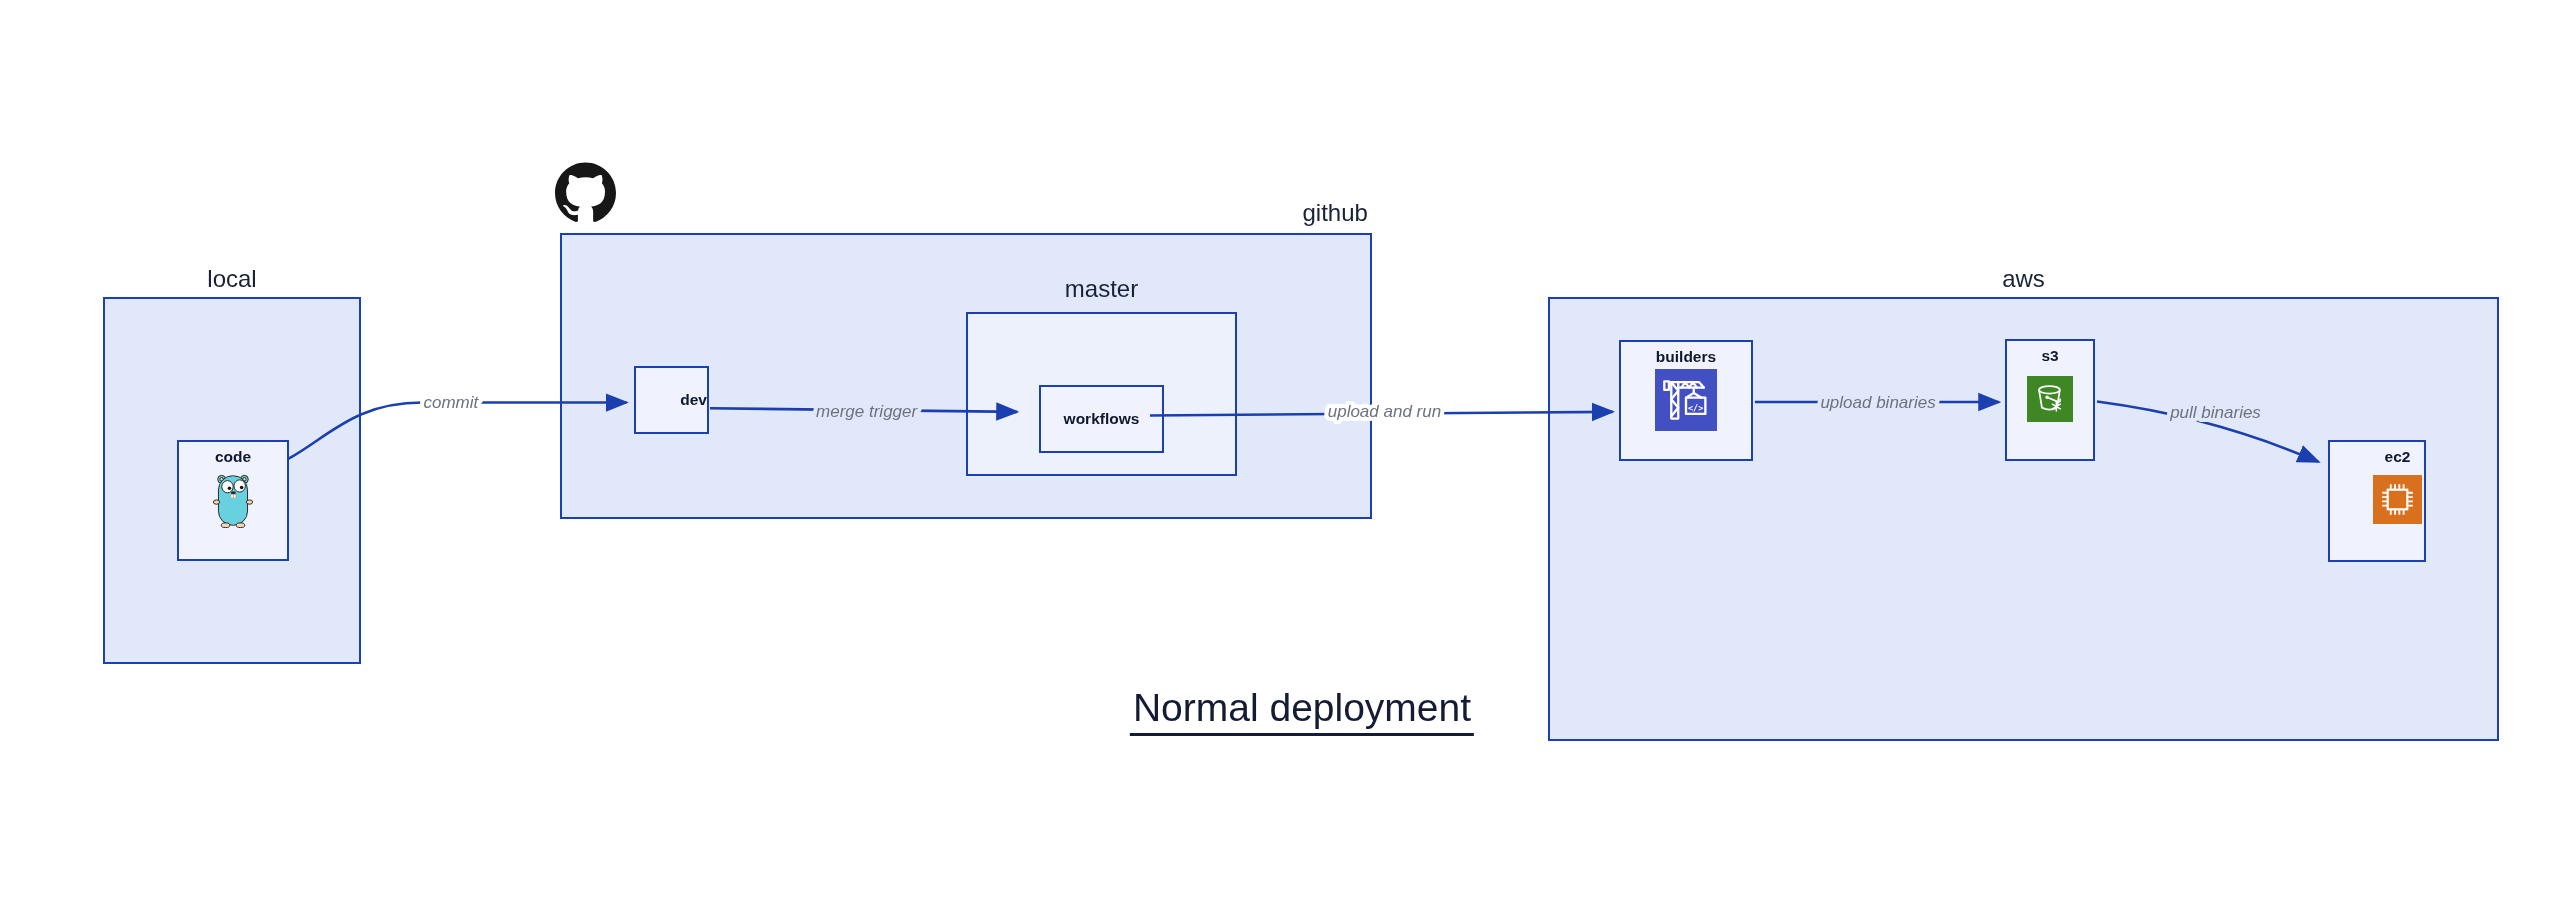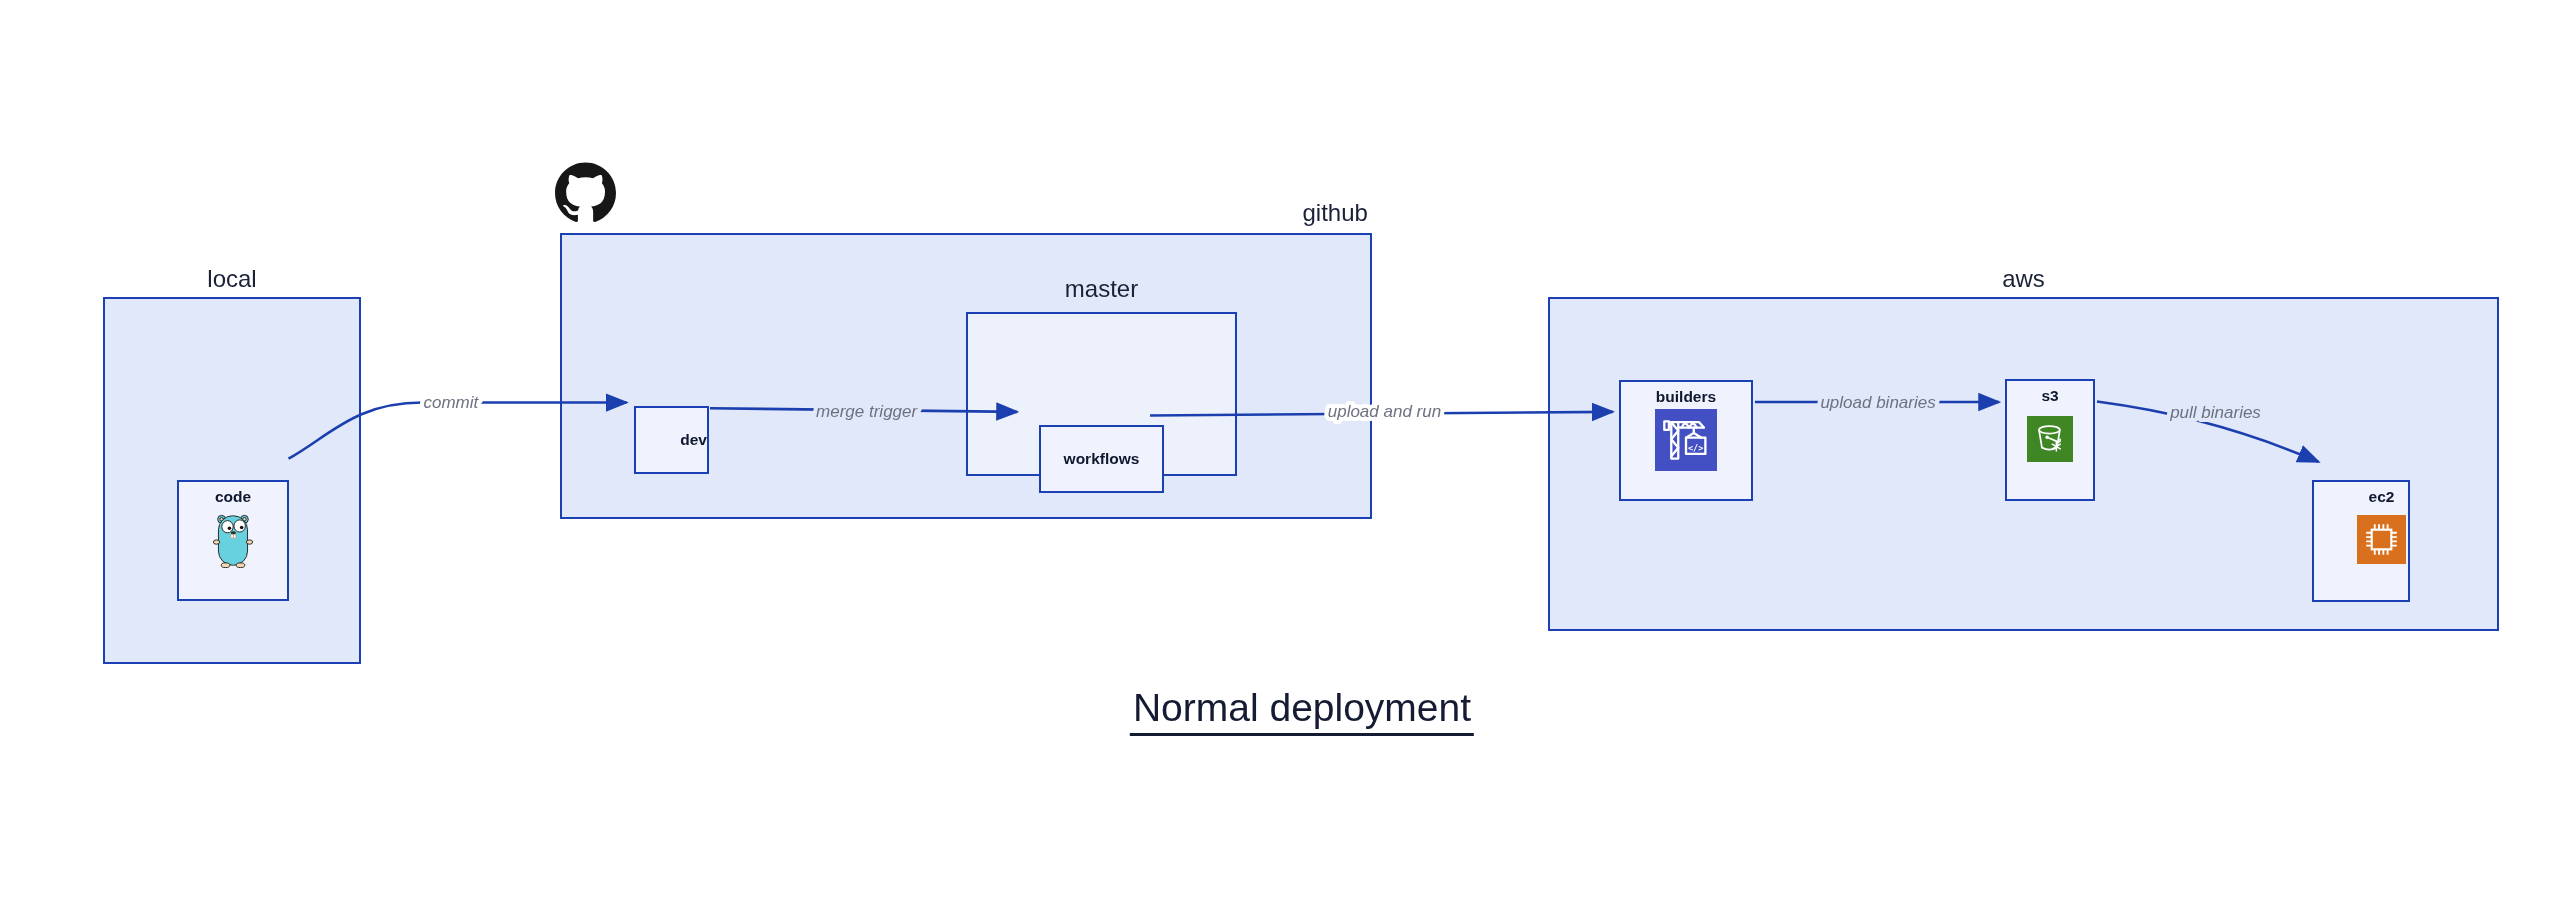--- a/index.html
+++ b/index.html
@@ -8,21 +8,21 @@
     font-family:"Liberation Sans", sans-serif;
   }
   .group{position:absolute;box-sizing:border-box;border:2.6px solid #1a40b4;}
   .group--outer{background:#e1e8fa;}
   .group--nested{background:#edf1fc;}
   .group-title{
     position:absolute;left:0;right:0;top:-34px;text-align:center;
     font-size:24px;color:#1a2238;font-weight:500;white-space:nowrap;
   }
   .group-title--right{text-align:right;right:2.1px;top:-36px;}
-  .node{position:absolute;box-sizing:border-box;border:2.6px solid #1a40b4;background:#f0f3fd;margin-top:40px;}
+  .node{position:absolute;box-sizing:border-box;border:2.6px solid #1a40b4;background:#f0f3fd;}
   .node--center{display:flex;align-items:center;justify-content:center;}
   .node-label{font-weight:700;font-size:15.5px;color:#10182f;text-align:center;display:block;}
   .node-head{margin-top:6.2px;}
   .node-icon{display:flex;justify-content:center;}
   .octocat{position:absolute;left:-6.7px;top:-73px;width:61px;height:62px;}
   .edges{position:absolute;left:0;top:0;pointer-events:none;}
   .edge{stroke:#1b3fae;stroke-width:5;fill:none;}
   .edge-label{
     font-size:33px;font-style:italic;fill:#6d7280;text-anchor:middle;
     dominant-baseline:central;paint-order:stroke;stroke-width:16;stroke-linejoin:round;
@@ -86,21 +86,21 @@
     </div>
 
     <div class="group group--nested" id="g-master" style="left:404px;top:77px;width:271px;height:164px;">
       <div class="group-title" style="top:-39px;">master</div>
       <div class="node node--center" id="n-workflows" style="left:71px;top:71px;width:125px;height:68px;">
         <span class="node-label">workflows</span>
       </div>
     </div>
   </div>
 
-  <div class="group group--outer" id="g-aws" style="left:1548px;top:297px;width:951px;height:334px;">
+  <div class="group group--outer" id="g-aws" style="left:1548px;top:297px;width:951px;height:444px;">
     <div class="group-title">aws</div>
 
     <div class="node" id="n-builders" style="left:69px;top:41px;width:134px;height:121px;">
       <span class="node-label node-head">builders</span>
       <div class="node-icon" style="margin-top:3.1px;">
         <svg class="icon-square" width="62" height="62" viewBox="0 0 80 80">
           <rect width="80" height="80" fill="#4350c4"></rect>
           <g stroke="#ffffff" stroke-width="3" fill="none" stroke-linejoin="round" stroke-linecap="round">
             <rect x="12" y="16" width="6" height="11"></rect>
             <path d="M21 17 L30 17 L30 64 L21 64 Z"></path>
@@ -131,21 +131,21 @@
           <circle cx="35" cy="37" r="3" fill="#ffffff"></circle>
           <g stroke="#ffffff" stroke-width="2.6" stroke-linecap="round">
             <path d="M51 45 L51 61"></path>
             <path d="M44 49 L58 57"></path>
             <path d="M58 49 L44 57"></path>
           </g>
         </svg>
       </div>
     </div>
 
-    <div class="node" id="n-ec2" style="left:762px;top:141px;width:98px;height:122px;padding-left:41px;">
+    <div class="node" id="n-ec2" style="left:778px;top:141px;width:98px;height:122px;padding-left:41px;">
       <span class="node-label node-head">ec2</span>
       <div class="node-icon" style="margin-top:9.3px;">
         <svg class="icon-square" width="49" height="49" viewBox="0 0 80 80">
           <rect width="80" height="80" fill="#d9701e"></rect>
           <rect x="24" y="24" width="32" height="32" stroke="#ffffff" stroke-width="3.5" fill="none"></rect>
           <g stroke="#ffffff" stroke-width="3">
             <path d="M29 15 V24 M36 15 V24 M43 15 V24 M50 15 V24"></path>
             <path d="M29 56 V65 M36 56 V65 M43 56 V65 M50 56 V65"></path>
             <path d="M15 29 H24 M15 36 H24 M15 43 H24 M15 50 H24"></path>
             <path d="M56 29 H65 M56 36 H65 M56 43 H65 M56 50 H65"></path>

